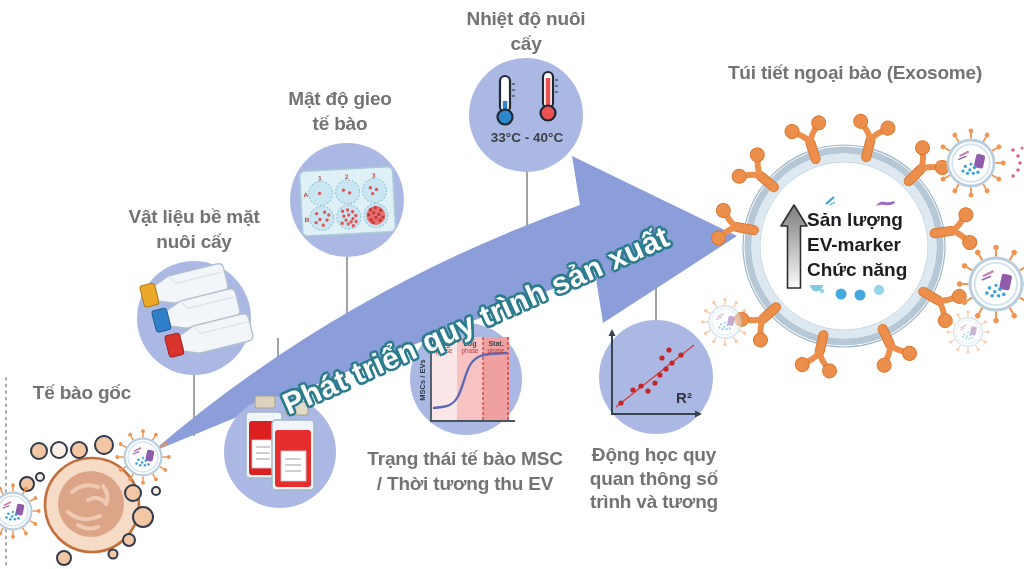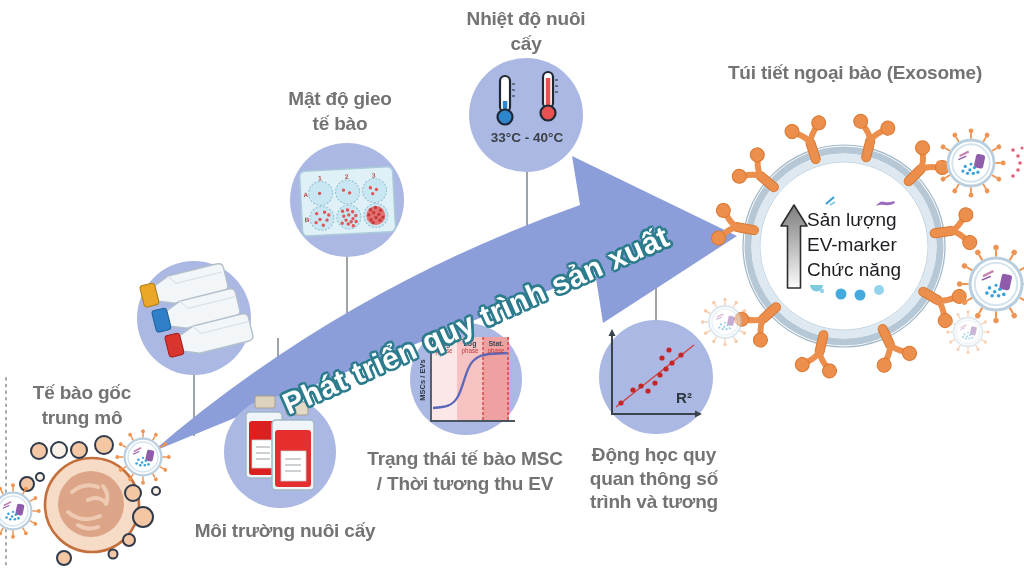--- a/index.html
+++ b/index.html
@@ -3,21 +3,21 @@
 <meta charset="utf-8">
 <style>
   html,body{margin:0;padding:0;background:#fff;}
   #stage{position:relative;width:1024px;height:569px;background:#ffffff;overflow:hidden;
          font-family:"Liberation Sans","DejaVu Sans",sans-serif;}
   #scene{position:absolute;left:0;top:0;width:1024px;height:569px;}
   .label{position:absolute;font-weight:600;color:#737373;text-align:center;
          font-size:19px;line-height:25px;letter-spacing:-0.2px;}
   .label.small3{line-height:23.5px;}
   .metrics{position:absolute;left:807px;top:207px;width:140px;text-align:left;
-           font-weight:400;color:#1b1d20;font-size:19px;line-height:25px;}
+           font-weight:700;color:#1b1d20;font-size:19px;line-height:25px;}
   #arrow-label{position:absolute;left:228px;top:303px;width:500px;height:44px;
                font-size:30px;font-weight:700;color:#ffffff;text-align:center;
                white-space:nowrap;letter-spacing:0.5px;
                transform:rotate(-24deg);transform-origin:50% 50%;
                text-shadow:-2px -2px 0 #2c7c8e,2px -2px 0 #2c7c8e,-2px 2px 0 #2c7c8e,
                             2px 2px 0 #2c7c8e,0 -2.6px 0 #2c7c8e,0 2.6px 0 #2c7c8e,
                            -2.6px 0 0 #2c7c8e,2.6px 0 0 #2c7c8e;}
   .svgtxt{font-family:"Liberation Sans","DejaVu Sans",sans-serif;}
 </style>
 </head>
@@ -334,29 +334,29 @@
 <div class="label" style="left:426px;top:6px;width:200px;">
   <div>Nhiệt độ nuôi</div>
   <div>cấy</div>
 </div>
 
 <div class="label" style="left:240px;top:86px;width:200px;">
   <div>Mật độ gieo</div>
   <div>tế bào</div>
 </div>
 
+<div class="label" style="left:94px;top:204px;width:200px;">
+  <div>Vật liệu bề mặt</div>
+  <div>nuôi cấy</div>
+</div>
 
 <div class="label" style="left:2px;top:380px;width:160px;">
   <div>Tế bào gốc</div>
-  <div>trung mô</div>
-</div>
-
-<div class="label" style="left:130px;top:518px;width:310px;">
-  <div>Môi trường nuôi cấy</div>
-</div>
+</div>
+
 
 <div class="label" style="left:340px;top:446px;width:250px;">
   <div>Trạng thái tế bào MSC</div>
   <div>/ Thời tương thu EV</div>
 </div>
 
 <div class="label small3" style="left:554px;top:443px;width:200px;">
   <div>Động học quy</div>
   <div>quan thông số</div>
   <div>trình và tương</div>

